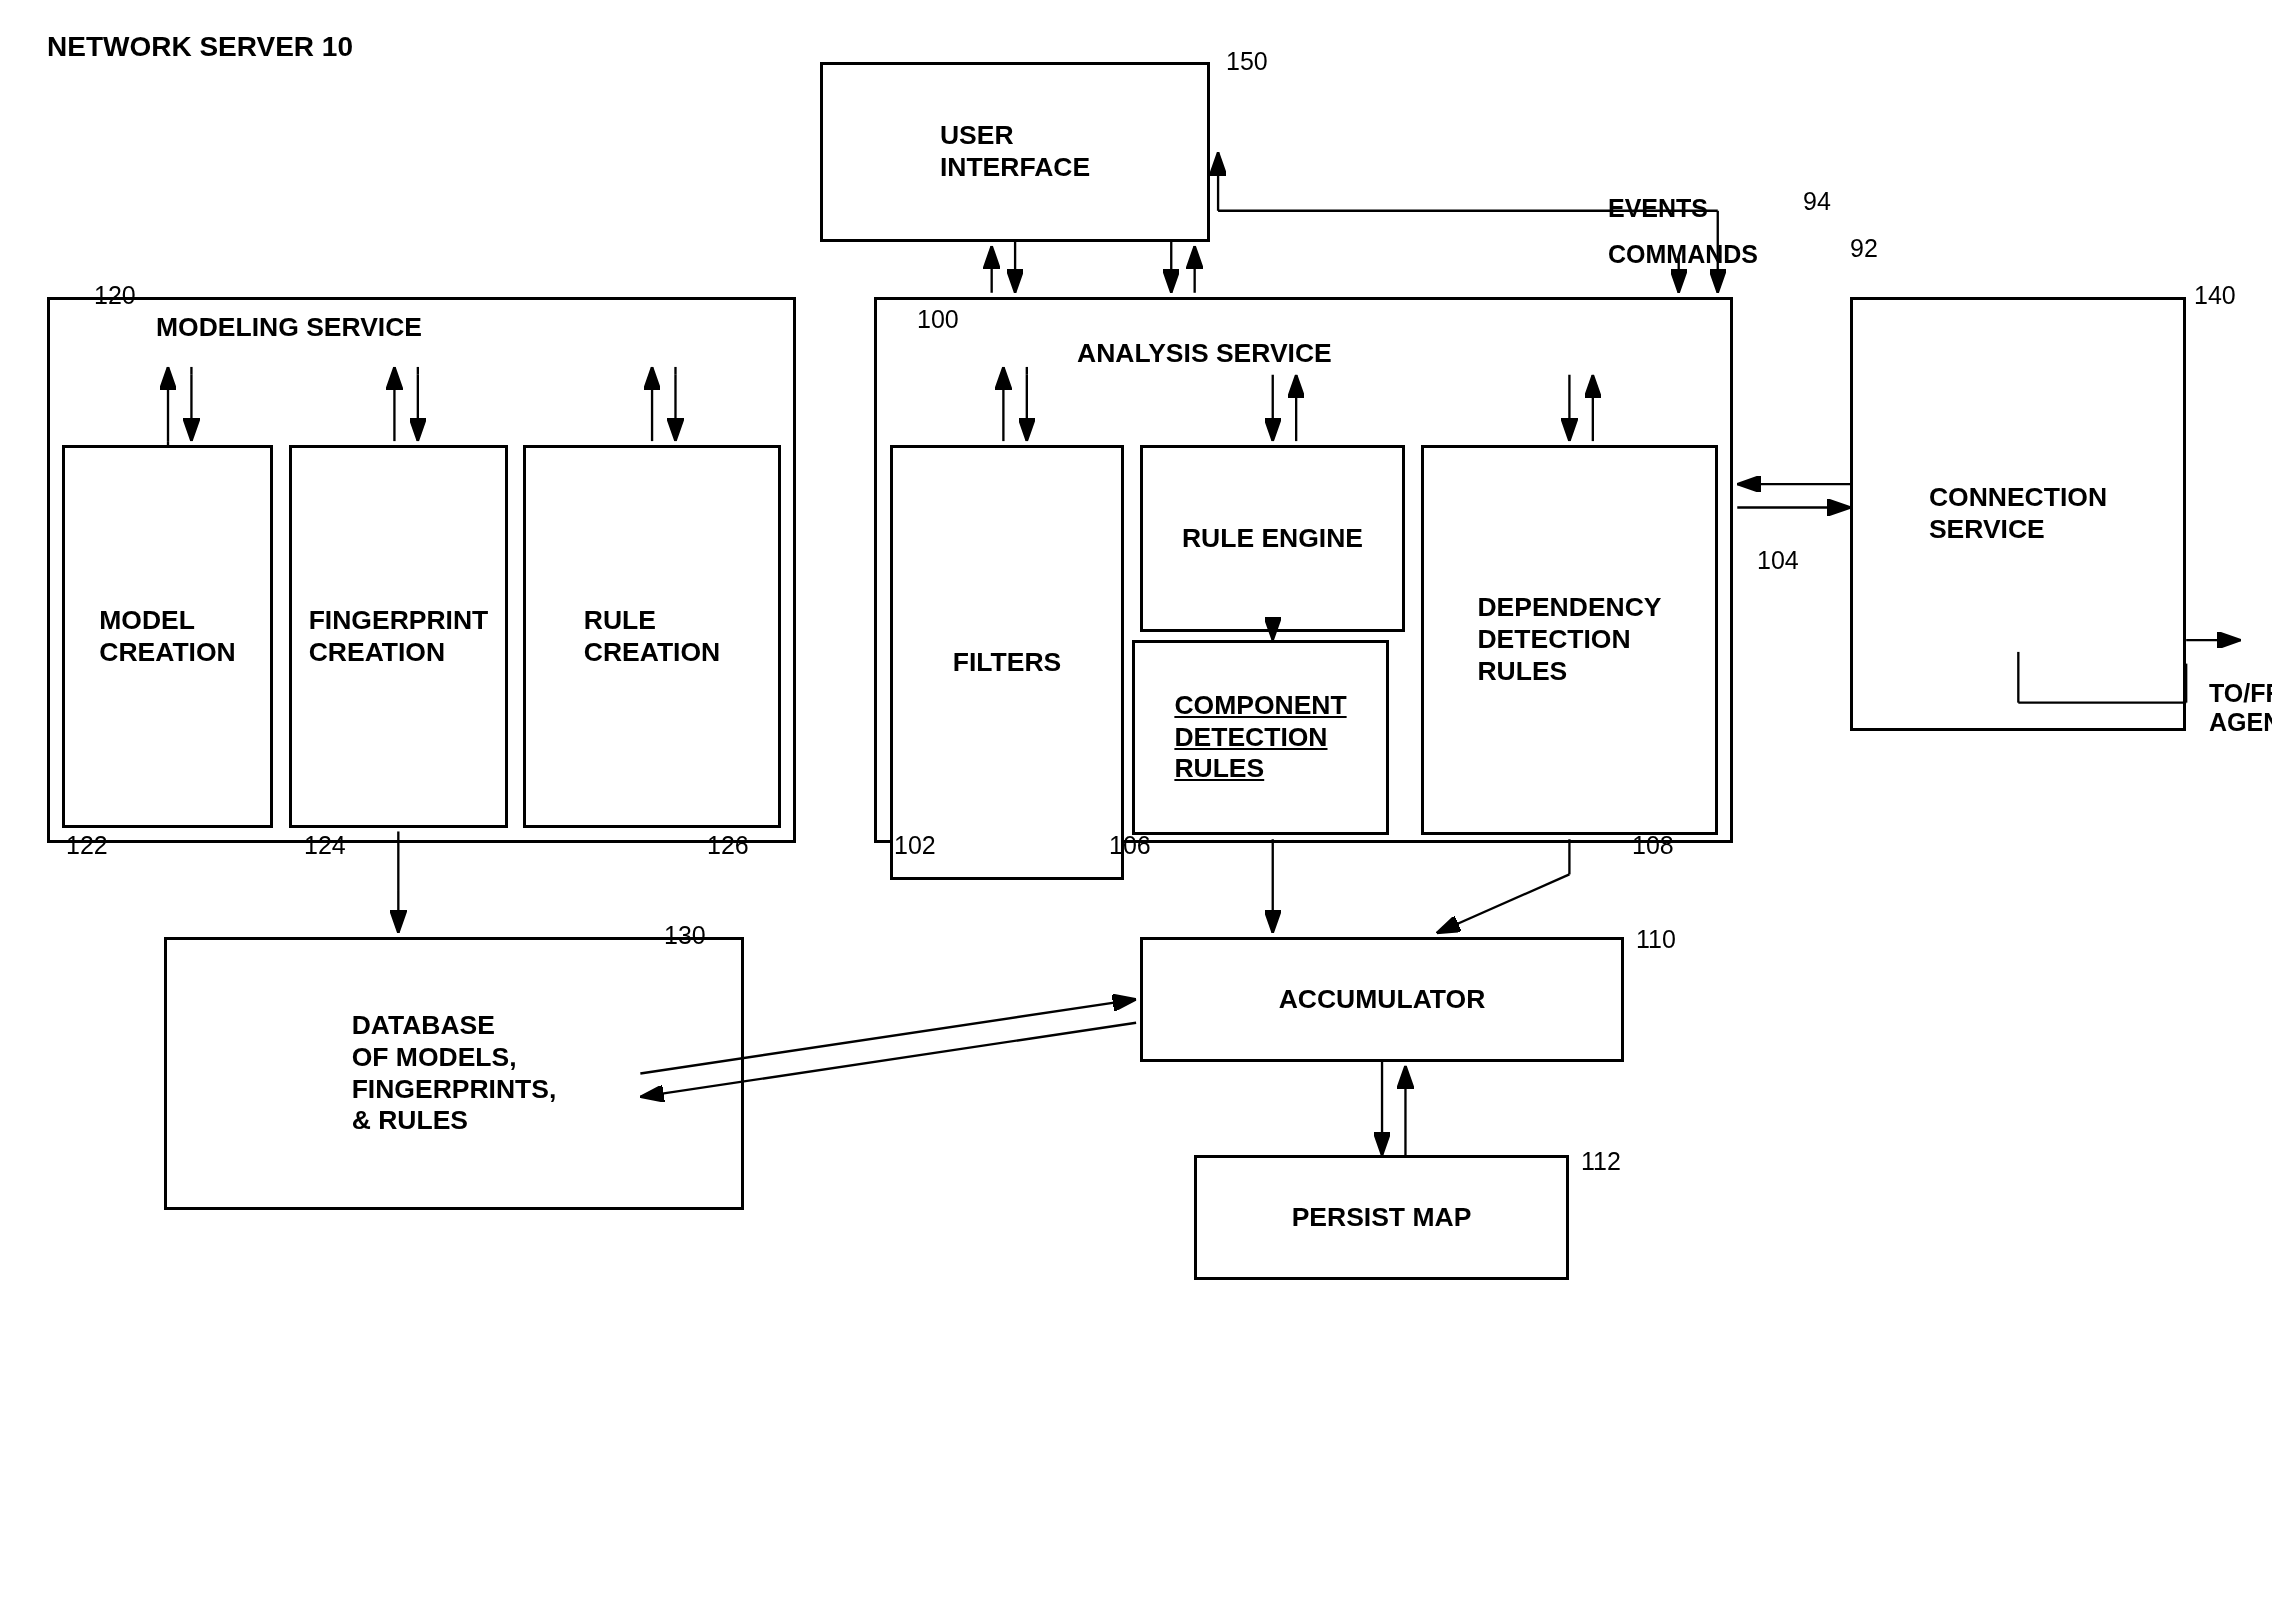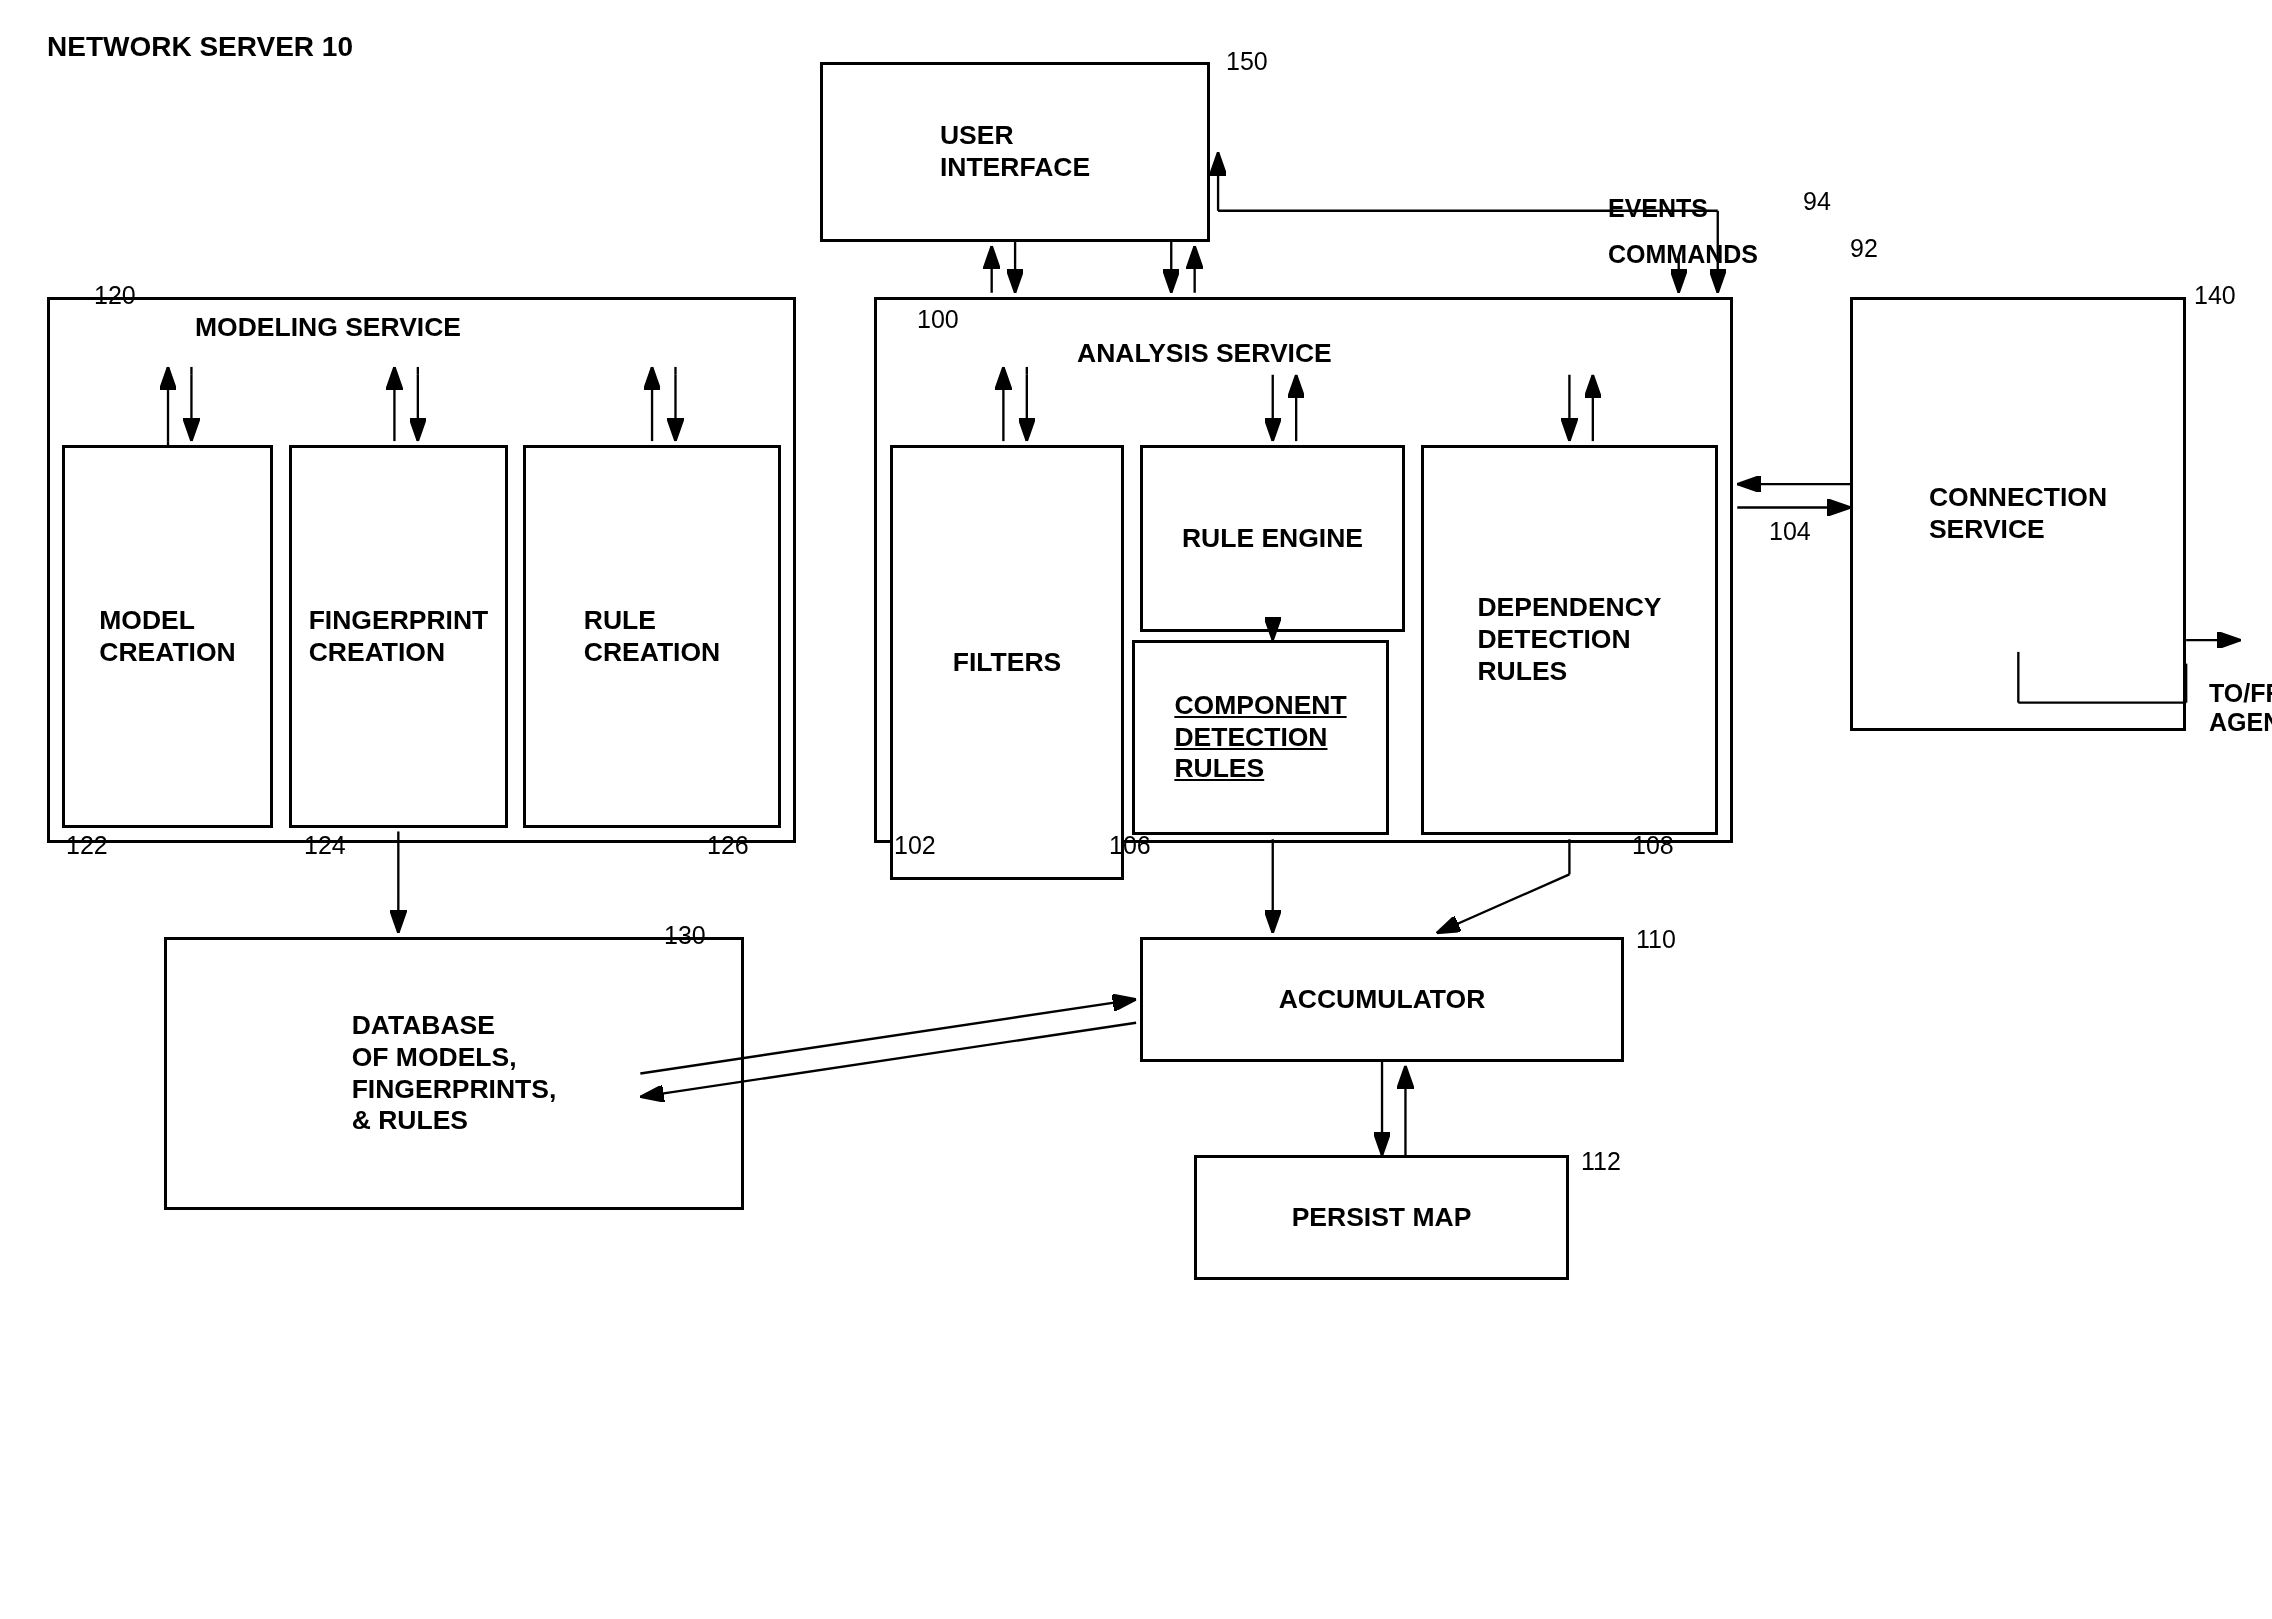--- a/index.html
+++ b/index.html
@@ -76,21 +76,21 @@
 
   <div class="label-title" style="top:31px; left:47px;">NETWORK SERVER 10</div>
 
   <div class="box" style="left:820px; top:62px; width:390px; height:180px;">
     <span class="box-label">USER<br>INTERFACE</span>
   </div>
   <span class="ref-num" style="top:47px; left:1226px;">150</span>
 
   <div class="box" style="left:47px; top:297px; width:749px; height:546px;">
   </div>
-  <span class="box-label" style="position:absolute; top:312px; left:156px; font-size:26.5px; font-weight:bold;margin-left:39px;">MODELING SERVICE</span>
+  <span class="box-label" style="position:absolute; top:312px; left:156px; font-size:26.5px; font-weight:bold;">MODELING SERVICE</span>
   <span class="ref-num" style="top:281px; left:94px;">120</span>
 
   <div class="box" style="left:62px; top:445px; width:211px; height:383px; border:3.1px solid #000;">
     <span class="box-label">MODEL<br>CREATION</span>
   </div>
   <span class="ref-num" style="top:831px; left:66px;">122</span>
 
   <div class="box" style="left:289px; top:445px; width:219px; height:383px; border:3.1px solid #000;">
     <span class="box-label">FINGERPRINT<br>CREATION</span>
   </div>
@@ -146,21 +146,21 @@
   <span class="ref-num" style="top:921px; left:664px;">130</span>
 
   <span class="label-title" style="top:194px; left:1608px; font-size:25px;">EVENTS</span>
   <span class="ref-num" style="top:187px; left:1803px;">94</span>
 
   <span class="label-title" style="top:240px; left:1608px; font-size:25px;">COMMANDS</span>
   <span class="ref-num" style="top:234px; left:1850px;">92</span>
 
   <span class="label-title" style="top:679px; left:2209px; font-size:25px;">TO/FROM<br>AGENTS</span>
 
-  <span class="ref-num" style="top:517px; left:1757px;margin-left:12px;">104</span>
+  <span class="ref-num" style="top:546px; left:1757px;">104</span>
 
   <svg class="arrows" viewBox="0 0 2911 2075" width="2273" height="1620">
     <defs>
       <marker id="arrowhead" markerWidth="10" markerHeight="7" refX="10" refY="3.5" orient="auto">
         <polygon points="0 0, 10 3.5, 0 7" fill="#000"></polygon>
       </marker>
       <marker id="arrowhead-rev" markerWidth="10" markerHeight="7" refX="0" refY="3.5" orient="auto">
         <polygon points="10 0, 0 3.5, 10 7" fill="#000"></polygon>
       </marker>
     </defs>

